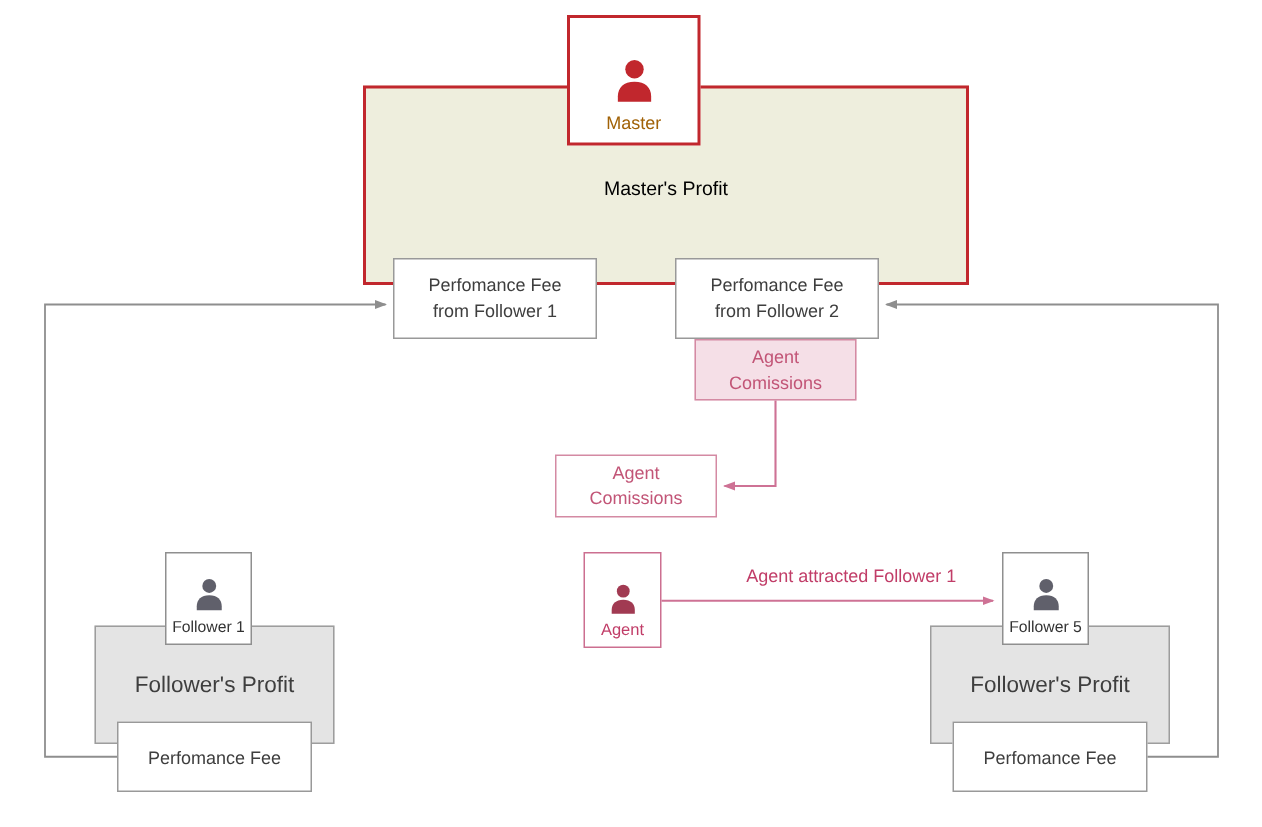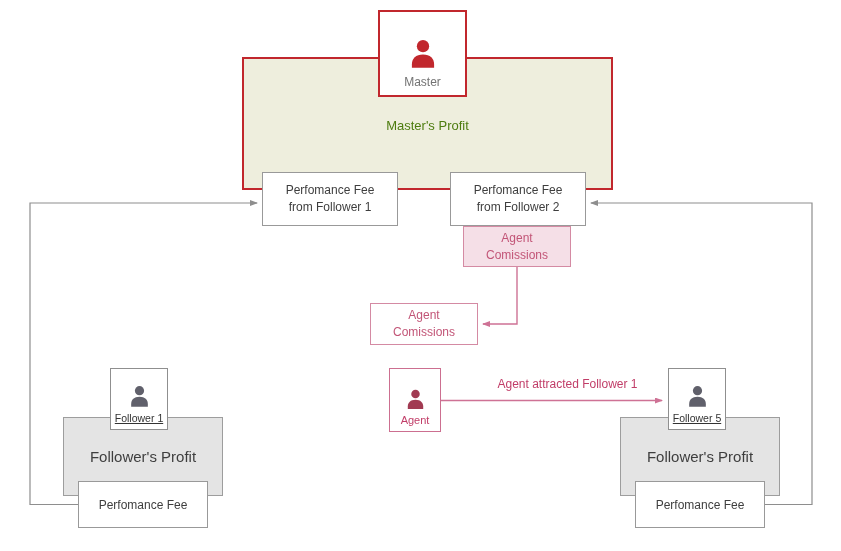--- a/index.html
+++ b/index.html
@@ -16,31 +16,31 @@
     position: absolute;
     display: flex;
     align-items: center;
     justify-content: center;
     text-align: center;
   }
   .pre { white-space: pre-line; line-height: 1.4; }
 
   
   .master-profit {
-    left: 242px; top: 57px; width: 371px; height: 133px;
+    left: 242px; top: 57px; width: 404px; height: 133px;
     background: #eeeedd; border: 2px solid #c1272d;
-    color: #4d7c0f; font-size: 13px;
+    color: #000000; font-size: 13px;
   }
   .master-profit .label { position: relative; top: 2px; }
   .master-icon-box {
     left: 378px; top: 10px; width: 89px; height: 87px;
     background: #ffffff; border: 2px solid #c1272d;
     flex-direction: column; justify-content: flex-end;
     padding-bottom: 6px; gap: 3px;
-    color: #737373; font-size: 12px;
+    color: #a16207; font-size: 12px;
   }
 
   
   .fee {
     background: #ffffff; border: 1px solid #999999;
     color: #3e3e3e; font-size: 12px;
   }
   .fee-f1 { left: 262px; top: 172px; width: 136px; height: 54px; }
   .fee-f2 { left: 450px; top: 172px; width: 136px; height: 54px; }
 
@@ -62,21 +62,21 @@
   .arrow-label {
     position: absolute; left: 460px; top: 377px; width: 215px;
     text-align: center; color: #c13d68; font-size: 12px;
   }
 
   
   .follower-icon-box {
     width: 58px; height: 62px; background: #ffffff; border: 1px solid #8f8f8f;
     flex-direction: column; justify-content: flex-end;
     padding-bottom: 5px; gap: 2px;
-    color: #333333; font-size: 10.5px; text-decoration: underline;
+    color: #333333; font-size: 10.5px;
   }
   .f1-icon { left: 110px; top: 368px; }
   .f2-icon { left: 668px; top: 368px; }
   .profit-gray {
     background: #e4e4e4; border: 1px solid #9d9d9d;
     color: #3e3e3e; font-size: 15px;
   }
   .f1-profit { left: 63px; top: 417px; width: 160px; height: 79px; }
   .f2-profit { left: 620px; top: 417px; width: 160px; height: 79px; }
   .fee-plain {

